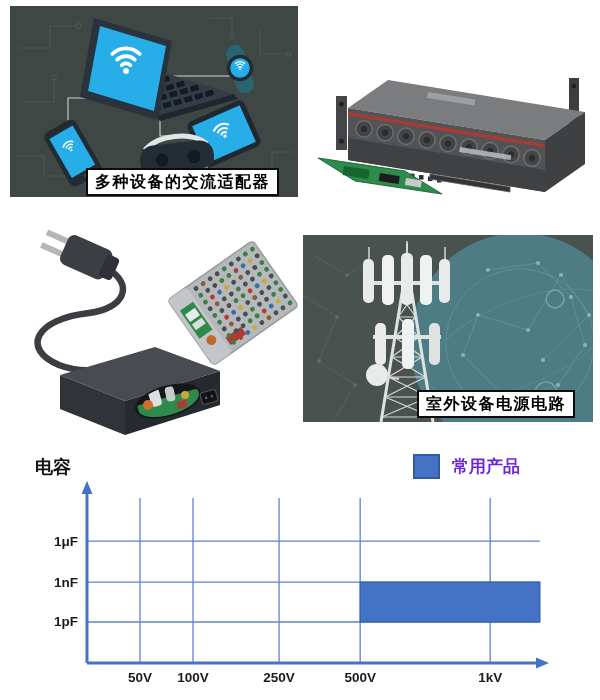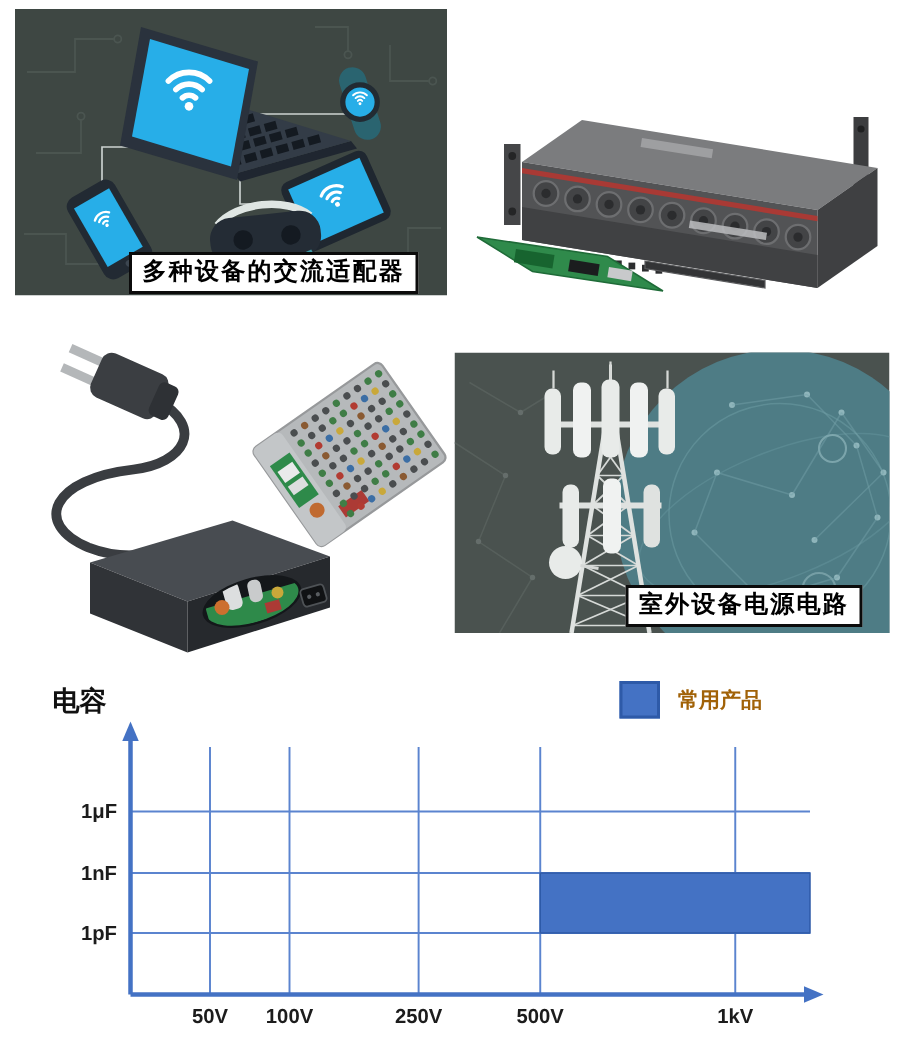--- a/index.html
+++ b/index.html
@@ -9,21 +9,21 @@
   .fig svg{display:block;}
   .caption{position:absolute;background:#ffffff;border:2px solid #0b0b0b;color:#000;
            font-weight:bold;font-size:16px;letter-spacing:1.5px;padding:2px 7px;
            white-space:nowrap;line-height:20px;}
   #chart{position:absolute;left:0;top:440px;width:600px;height:260px;}
   #chart-svg{position:absolute;left:0;top:0;}
   .y-title{position:absolute;left:35px;top:15px;font-size:18px;font-weight:bold;color:#111;}
   .x-title{position:absolute;left:511px;top:229px;font-size:18px;font-weight:bold;color:#111;}
   .legend{position:absolute;left:413px;top:14px;display:flex;align-items:center;gap:12px;}
   .swatch{display:inline-block;width:27px;height:25px;background:#4472C4;border:2px solid #2E5AA8;box-sizing:border-box;}
-  .legend-label{font-size:14px;font-weight:bold;color:#a16207;}
+  .legend-label{font-size:17px;font-weight:bold;color:#6d28d9;}
   #chart-svg text{font-family:"Liberation Sans",sans-serif;font-size:13.5px;font-weight:600;fill:#1c1c1c;}
   #chart-svg text.ylab{text-anchor:end;}
   #chart-svg text.xlab{text-anchor:middle;}
   #chart-svg line.grid{stroke:#5B84CF;stroke-width:1.3;}
   #chart-svg line.axis{stroke:#4472C4;stroke-width:3;}
 </style>
 </head>
 <body>
 
 <div id="page">

